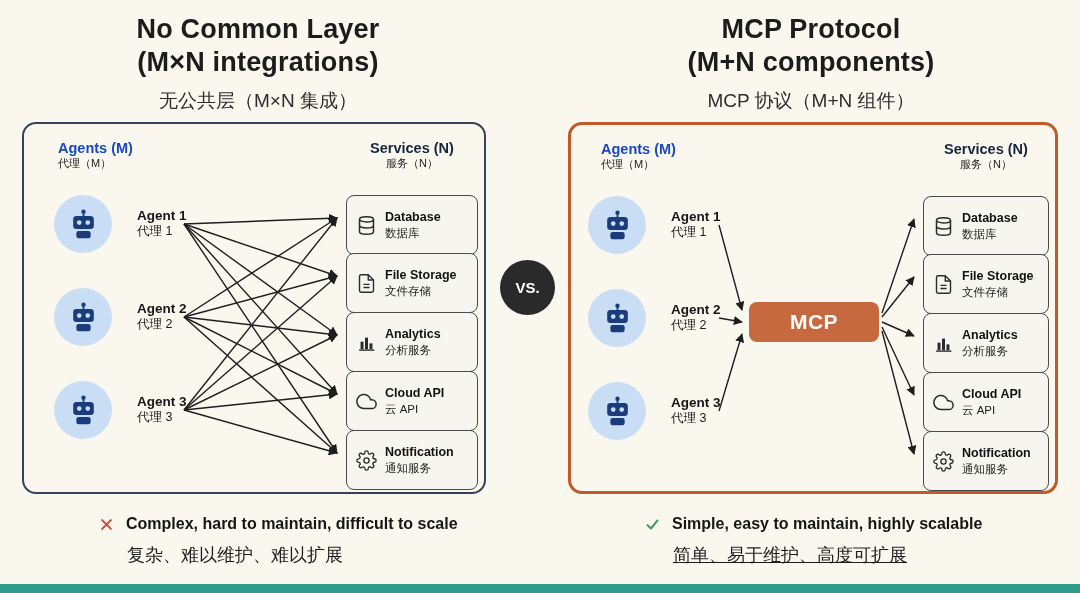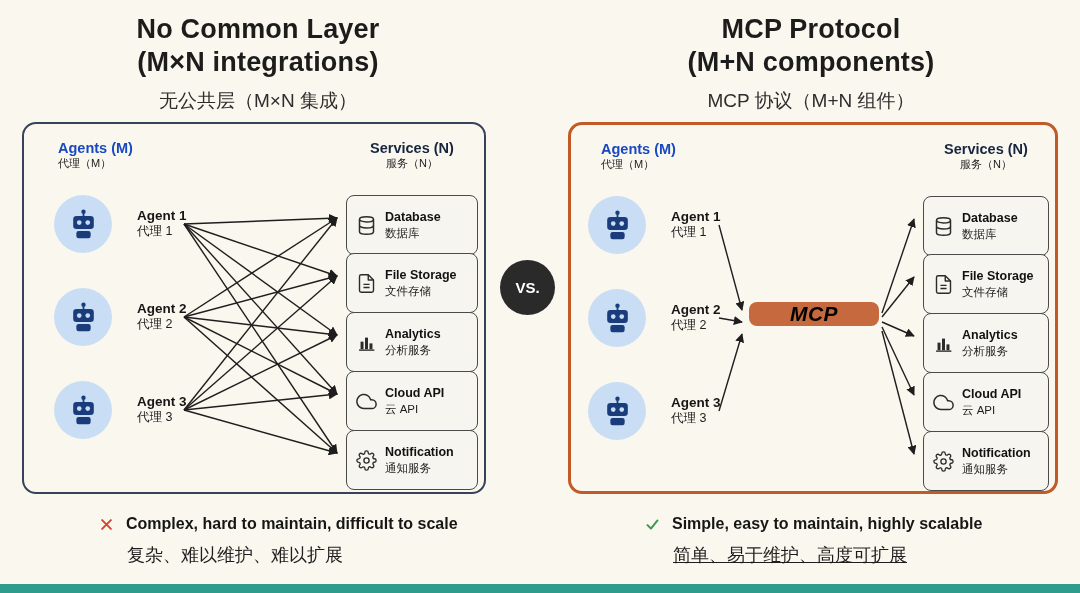--- a/index.html
+++ b/index.html
@@ -44,23 +44,23 @@
   
   .service-box { position:absolute; height:60px; background:#F6F5EF; border:1.4px solid #4a4a4a;
                  border-radius:8px; display:flex; align-items:center; gap:8px; padding:0 9px; }
   .sb-l { left:322px; width:132px; }
   .sb-r { left:352px; width:126px; }
   .s-icon { width:21px; height:21px; flex:none; }
   .s-en { font-size:12.5px; font-weight:700; color:#121212; display:block; }
   .s-zh { font-size:11.5px; color:#1d1d1d; display:block; margin-top:2px; }
 
   
-  .mcp-box { position:absolute; left:178px; top:177px; width:130px; height:24px; background:#C7693E;
-             border-radius:8px; color:#000000; font-size:21px; font-weight:700;
-             display:flex; align-items:center; justify-content:center; letter-spacing:.5px;font-style:italic; }
+  .mcp-box { position:absolute; left:178px; top:177px; width:130px; height:40px; background:#C7693E;
+             border-radius:8px; color:#ffffff; font-size:21px; font-weight:700;
+             display:flex; align-items:center; justify-content:center; letter-spacing:.5px; }
   .vs-circle { position:absolute; left:500px; top:260px; width:55px; height:55px; border-radius:50%;
                background:#2A2A2A; color:#fff; display:flex; align-items:center; justify-content:center;
                font-size:15px; font-weight:700; }
 
   
   .verdict { position:absolute; display:flex; align-items:center; gap:12px; }
   .verdict svg { width:15px; height:15px; flex:none; }
   .v-en { font-size:16px; font-weight:600; color:#161616; }
   .v-zh { position:absolute; font-size:18px; color:#1d1d1d; }
 

